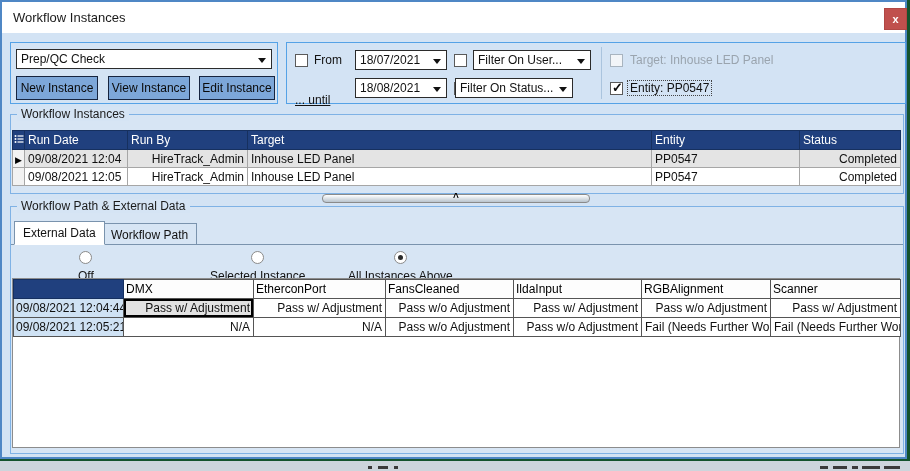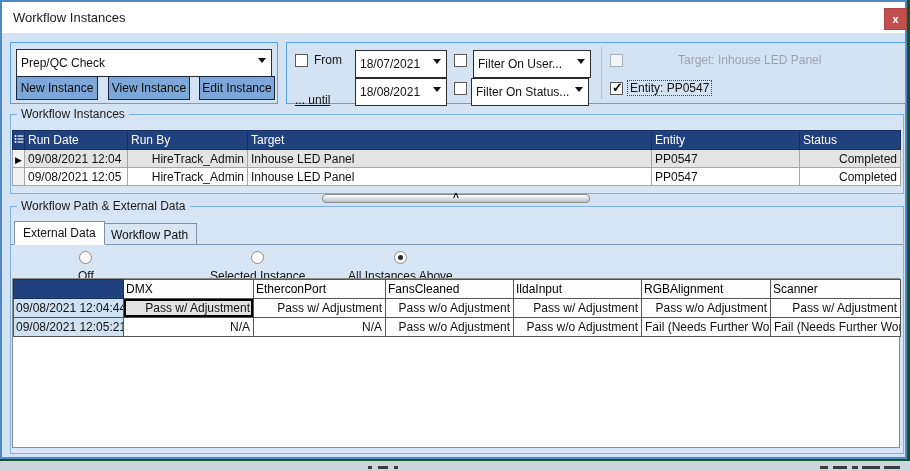--- a/index.html
+++ b/index.html
@@ -21,21 +21,21 @@
     display:flex; align-items:center; justify-content:center; cursor:default;
     border:1px solid #b04744;
   }
 
   
   .tb-box { position:absolute; border:1px solid #55a2e6; background:#d3e3f4; }
   .box1 { left:8px; top:40px; width:268px; height:62px; }
   .box2 { left:284px; top:40px; width:620px; height:62px; }
 
   .combo {
-    position:absolute; height:28px; background:#fff; border:1px solid #2b2b2b;
+    position:absolute; height:20px; background:#fff; border:1px solid #2b2b2b;
     display:flex; align-items:center; padding-left:4px; overflow:hidden; white-space:nowrap;
   }
   .combo .arrow {
     position:absolute; right:5px; top:8px; width:0; height:0;
     border-left:4px solid transparent; border-right:4px solid transparent; border-top:5px solid #111;
   }
   .btn {
     position:absolute; height:24px; background:#7da7d9; border:1px solid #16243f;
     color:#0a0a0a; display:flex; align-items:center; justify-content:center; font-size:12px;
   }
@@ -158,29 +158,29 @@
         <span class="arrow"></span>
       </div>
 
       <div class="checkbox" style="left:167px; top:11px;"></div>
       <div class="combo" style="left:186px; top:7px; width:118px;">
         <span>Filter On User...</span>
         <span class="arrow"></span>
       </div>
 
       <div class="checkbox" style="left:167px; top:39px;"></div>
-      <div class="combo" style="left:184px; top:35px; width:118px;">
+      <div class="combo" style="left:168px; top:35px; width:118px;">
         <span>Filter On Status...</span>
         <span class="arrow"></span>
       </div>
 
       <div class="vdivider" style="left:314px; top:4px; height:52px;"></div>
 
       <div class="checkbox disabled" style="left:323px; top:11px;"></div>
-      <div class="lbl gray" style="left:343px; top:10px;margin-left:48px;">Target: Inhouse LED Panel</div>
+      <div class="lbl gray" style="left:343px; top:10px;">Target: Inhouse LED Panel</div>
 
       <div class="checkbox checked" style="left:323px; top:39px;"></div>
       <div class="lbl focus-dotted" style="left:341px; top:38px;">Entity: PP0547</div>
     </div>
 
     <div class="groupbox" style="left:8px; top:112px; width:894px; height:80px;">
       <div class="group-label">Workflow Instances</div>
       <table class="grid1">
         <colgroup>
           <col style="width:12px">

